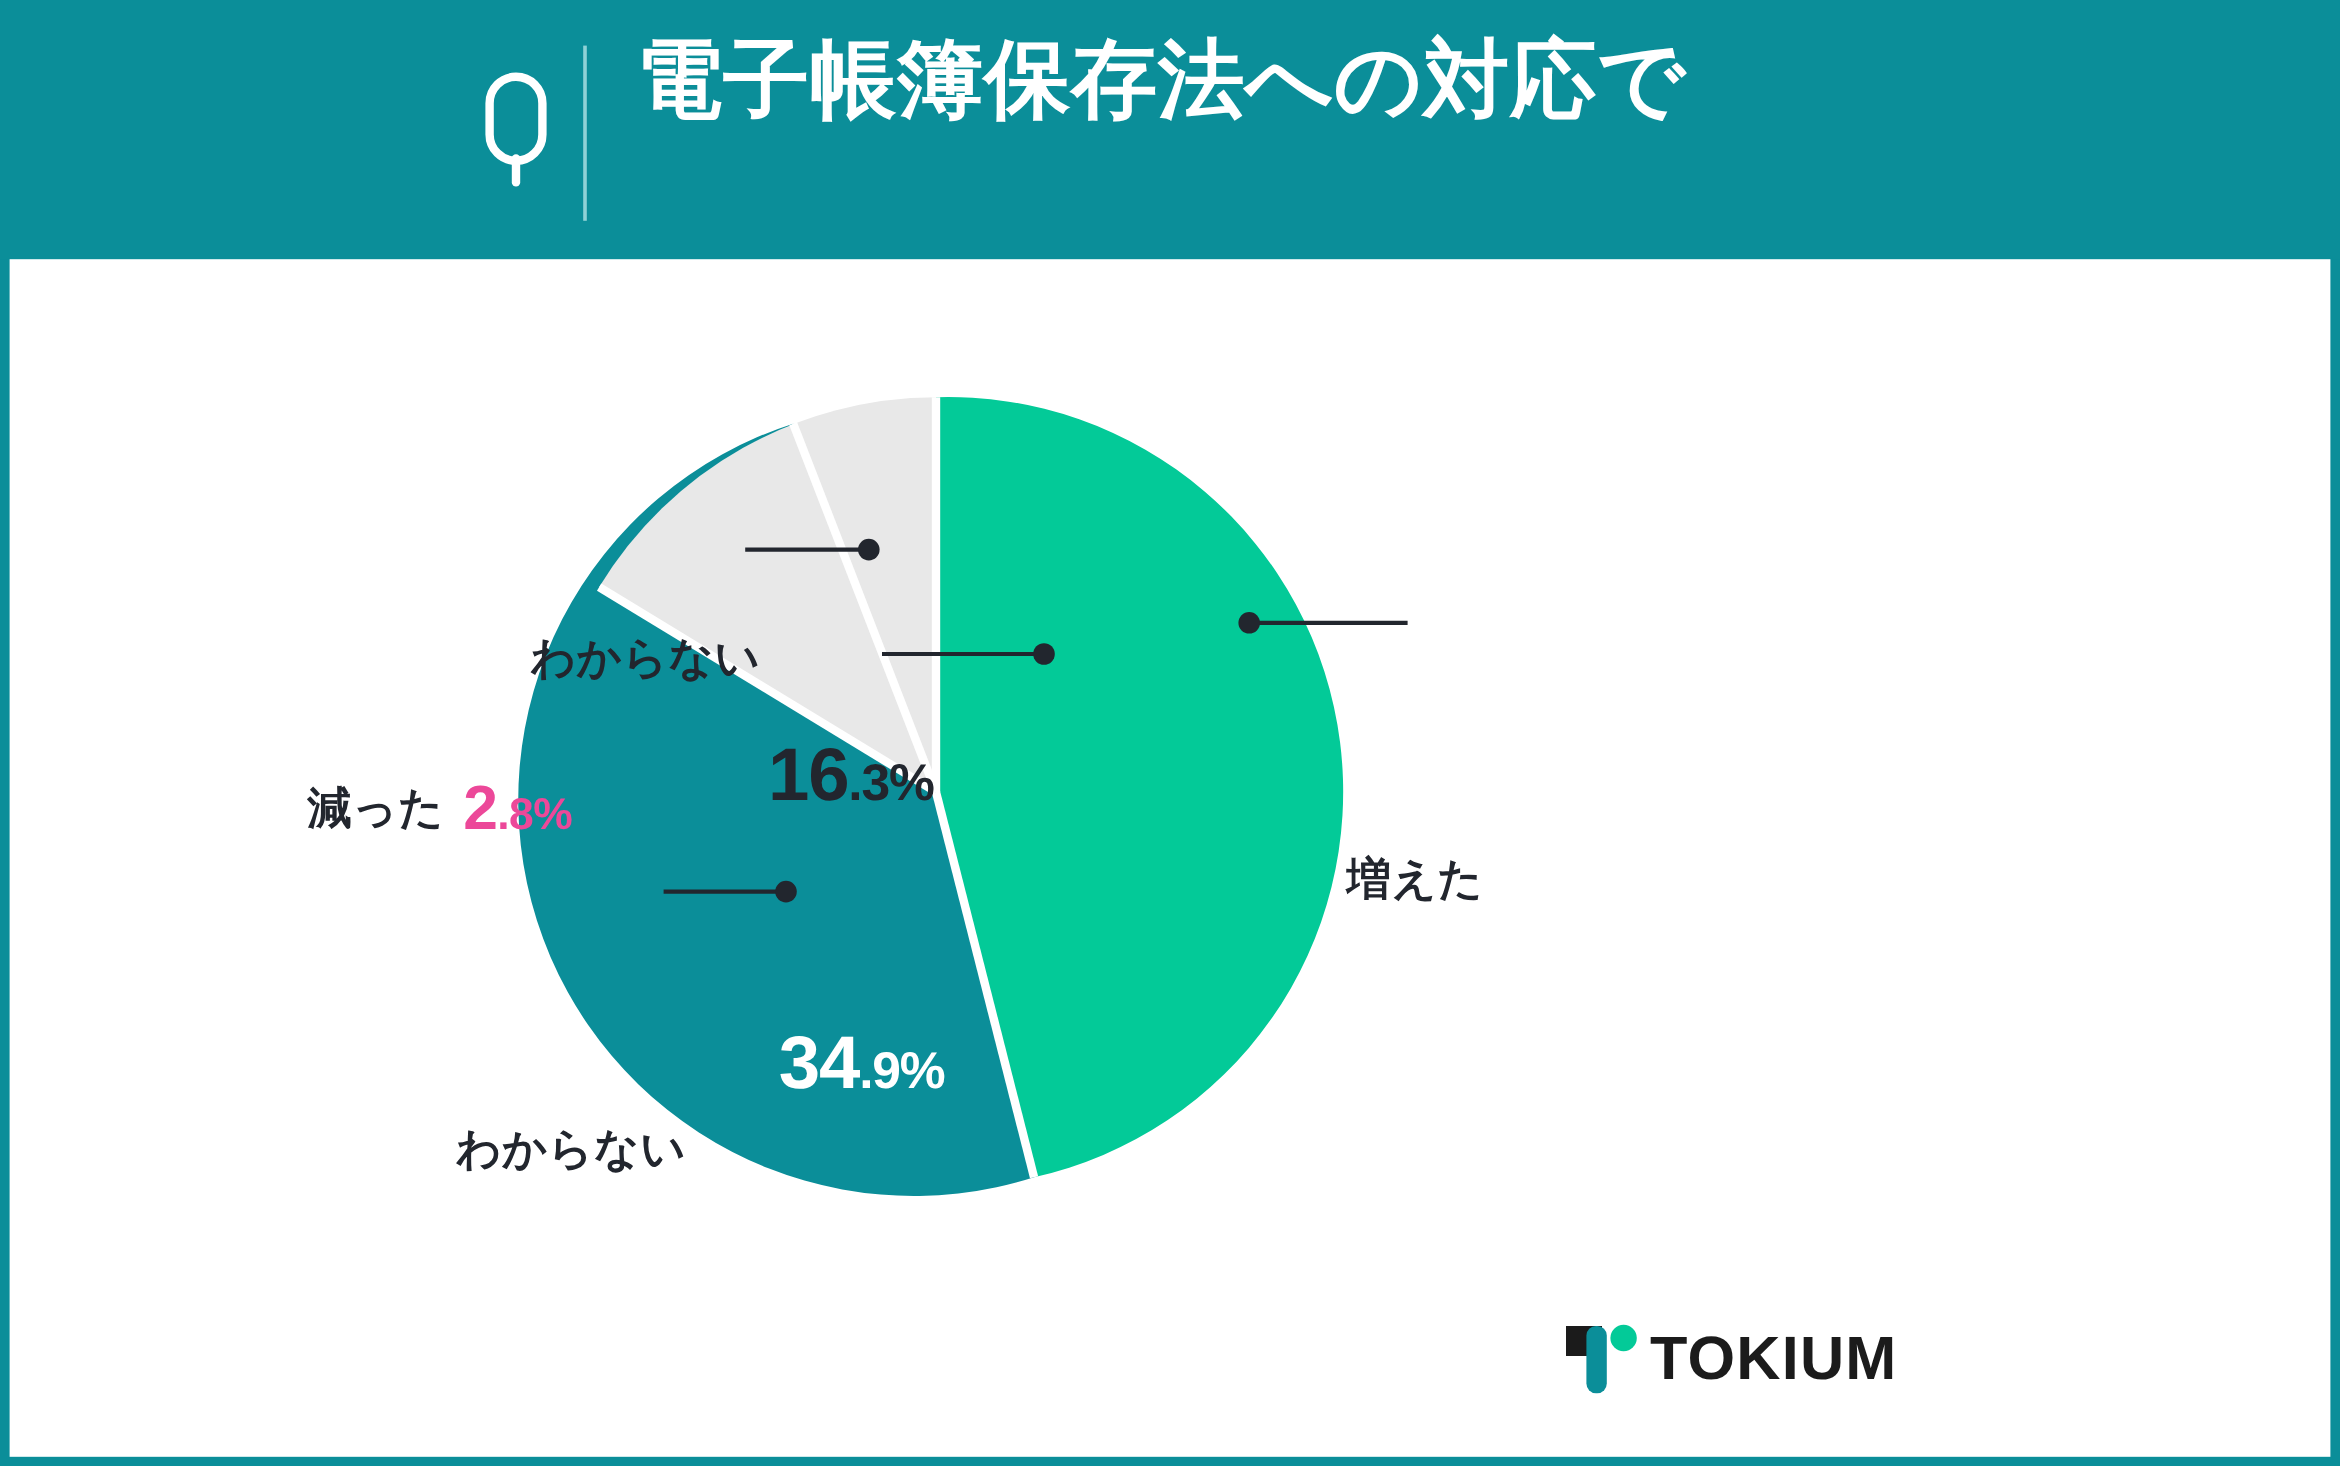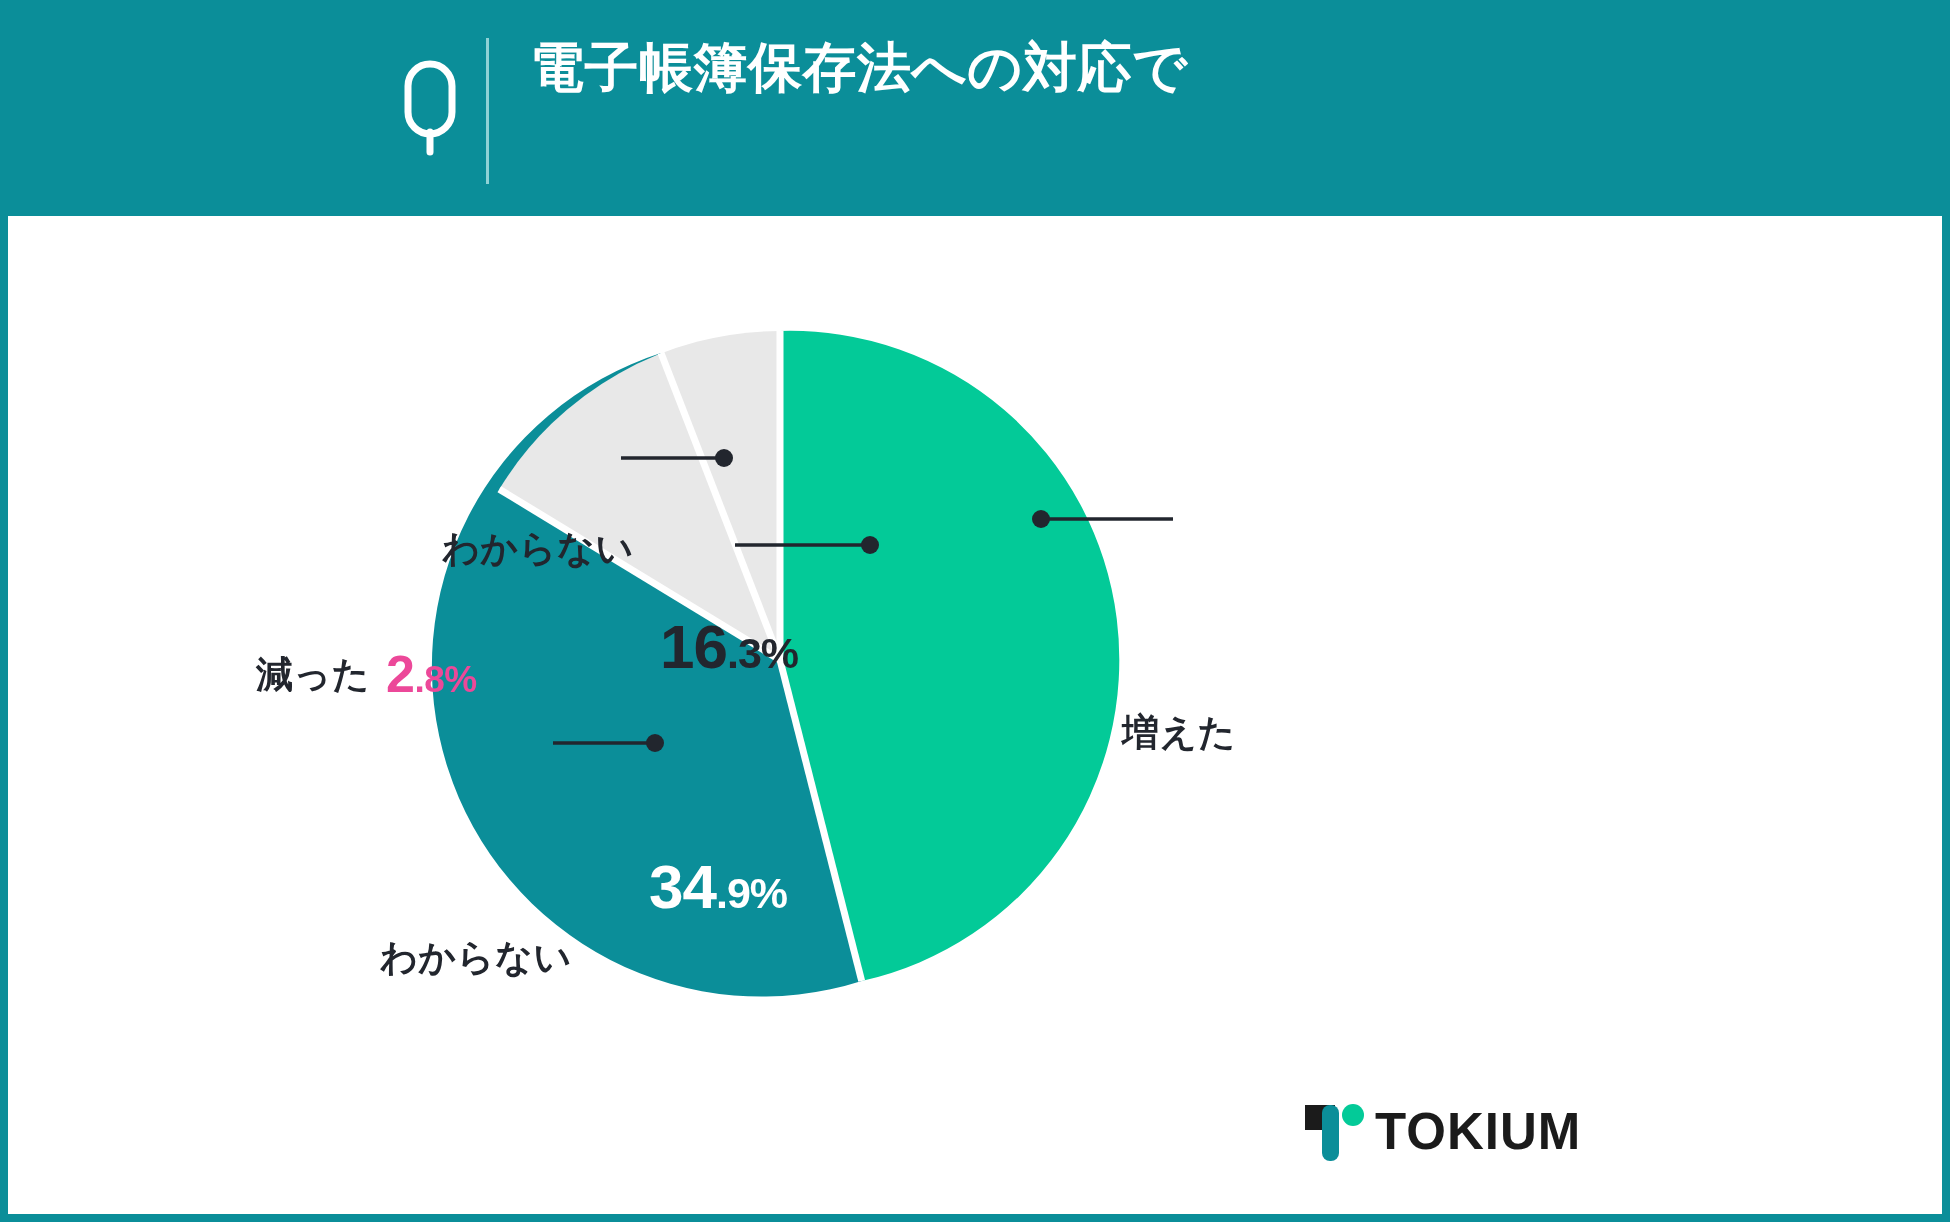--- a/index.html
+++ b/index.html
@@ -52,21 +52,21 @@
     background: #8fd2d6;
   }
 
   .header-title {
     position: absolute;
     left: 530px;
     top: 30px;
     width: 1380px;
     color: #ffffff;
     font-weight: 700;
-    font-size: 54px;
+    font-size: 72px;
     line-height: 74px;
     letter-spacing: 0.5px;
   }
   .header-title .line {
     display: block;
     white-space: nowrap;
   }
 
   
   .body-panel {
@@ -128,21 +128,21 @@
   
   .pct-inside {
     position: absolute;
     font-weight: 700;
     white-space: nowrap;
     letter-spacing: -1px;
   }
   .pct-inside .big { font-size: 62px; }
   .pct-inside .small { font-size: 43px; }
 
-  .pct-grey  { left: 652px; top: 395px;  color: #22262e; }
+  .pct-grey  { left: 632px; top: 395px;  color: #22262e; }
   .pct-green { left: 873px; top: 506px;  color: #ffffff; }
   .pct-teal  { left: 641px; top: 635px;  color: #ffffff; }
 
   
   .logo {
     position: absolute;
     left: 1297px;
     top: 885px;
     width: 230px;
     height: 62px;

